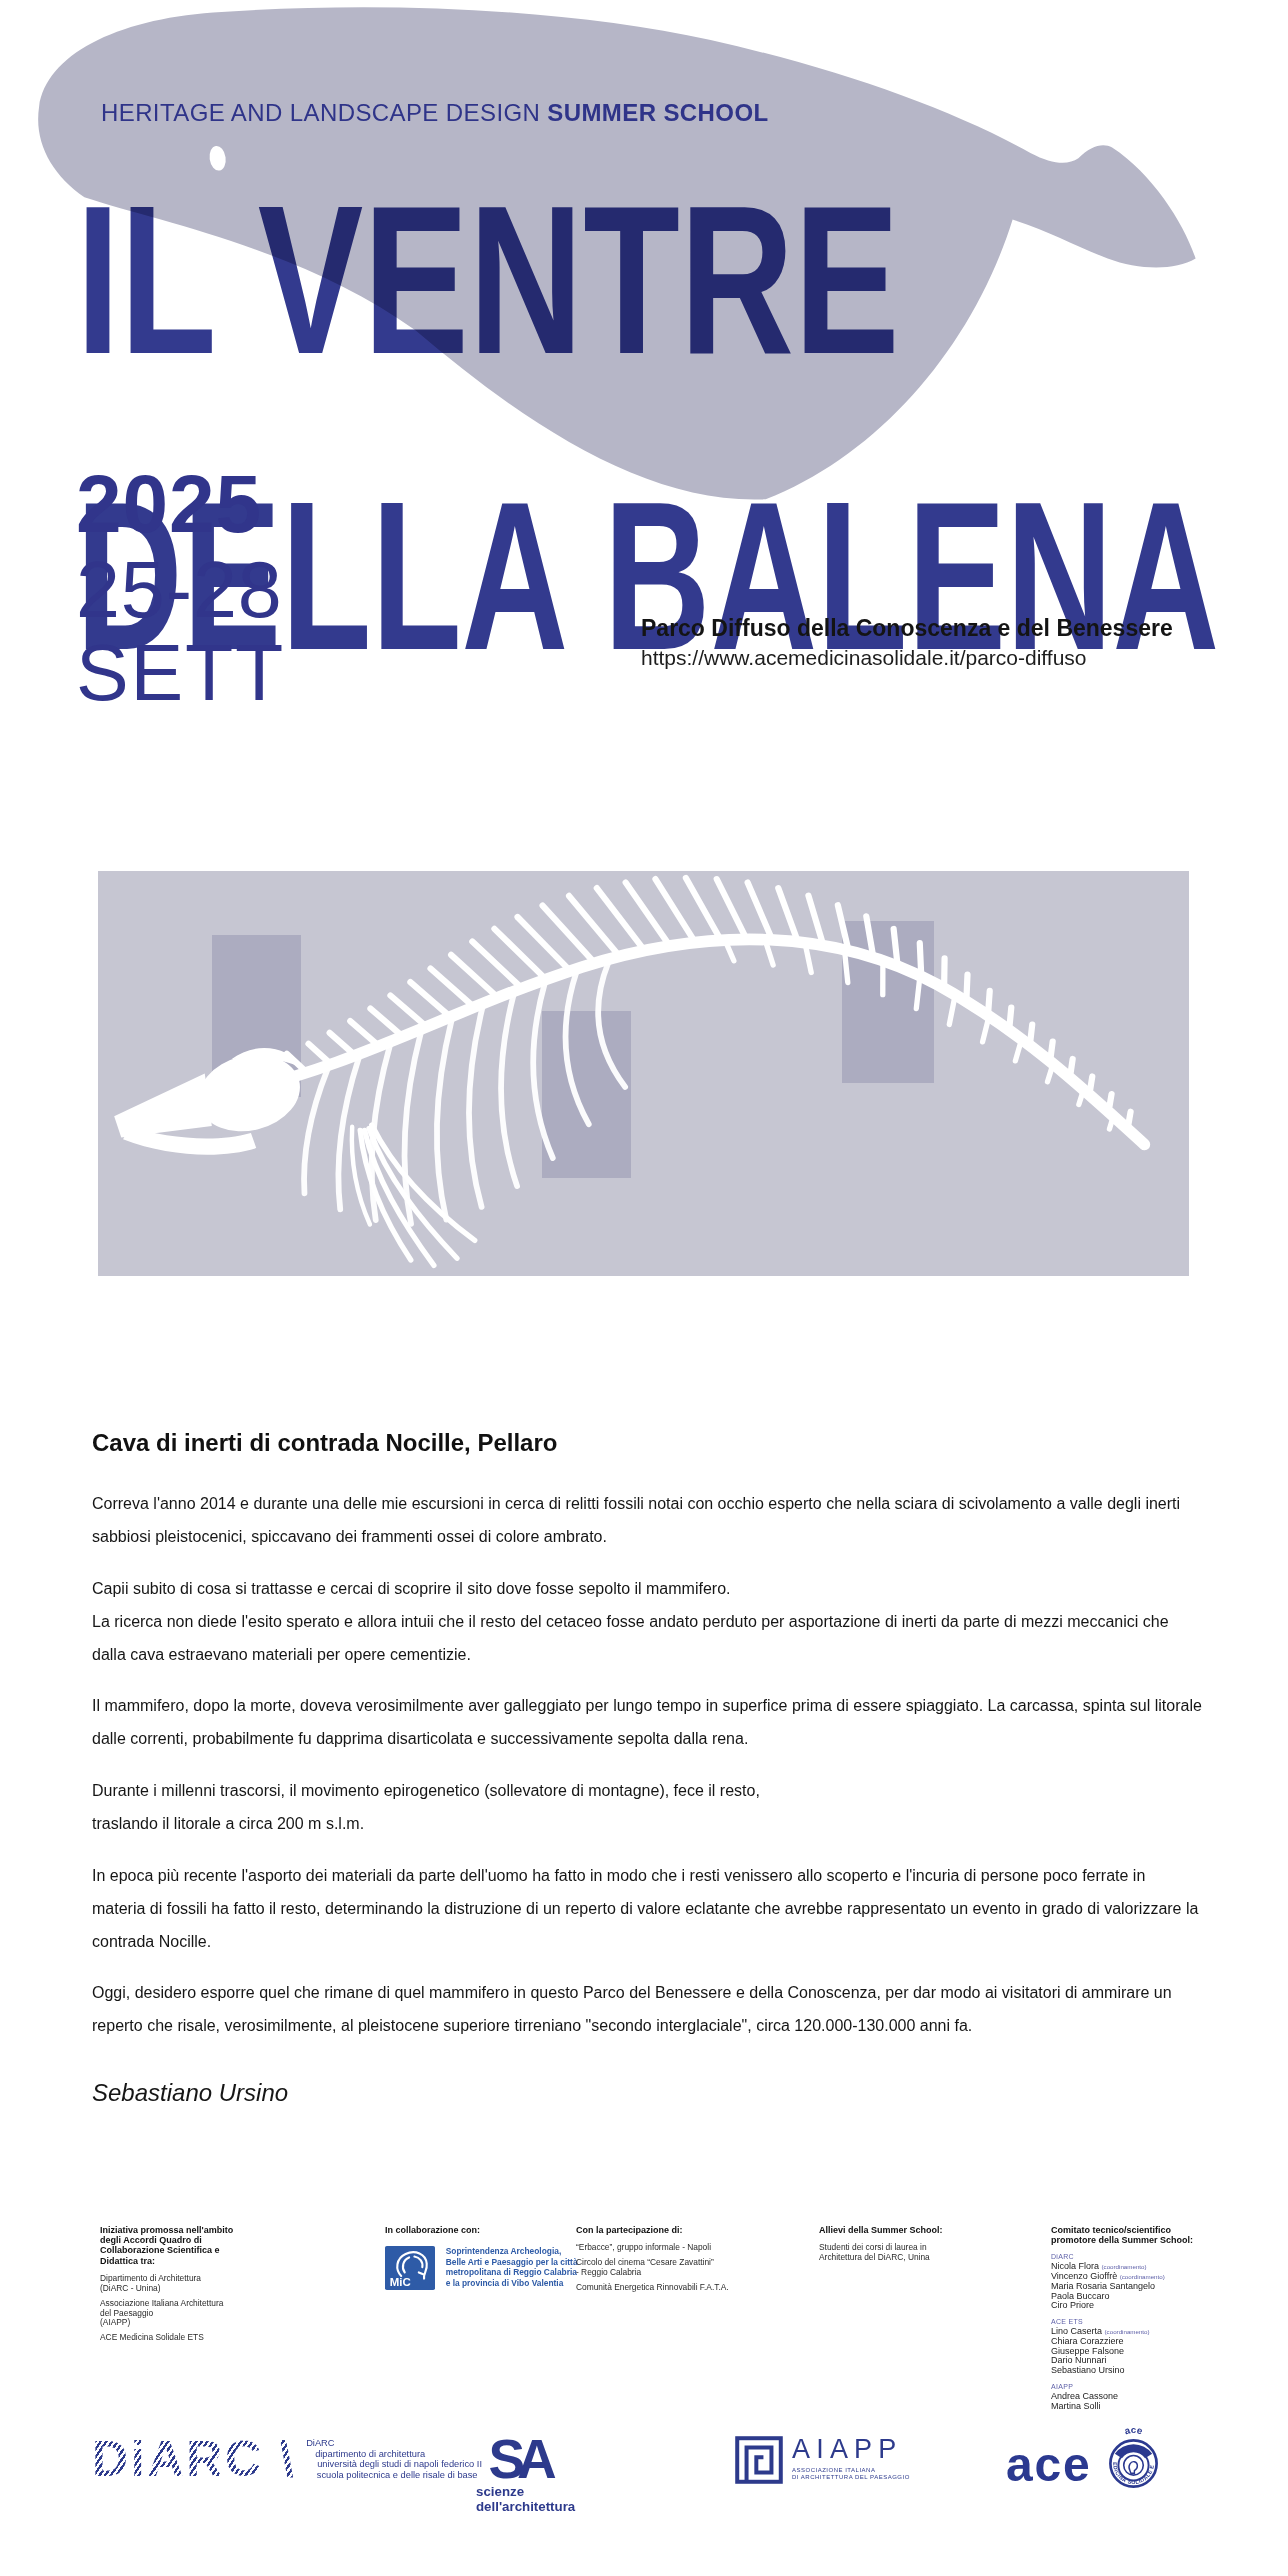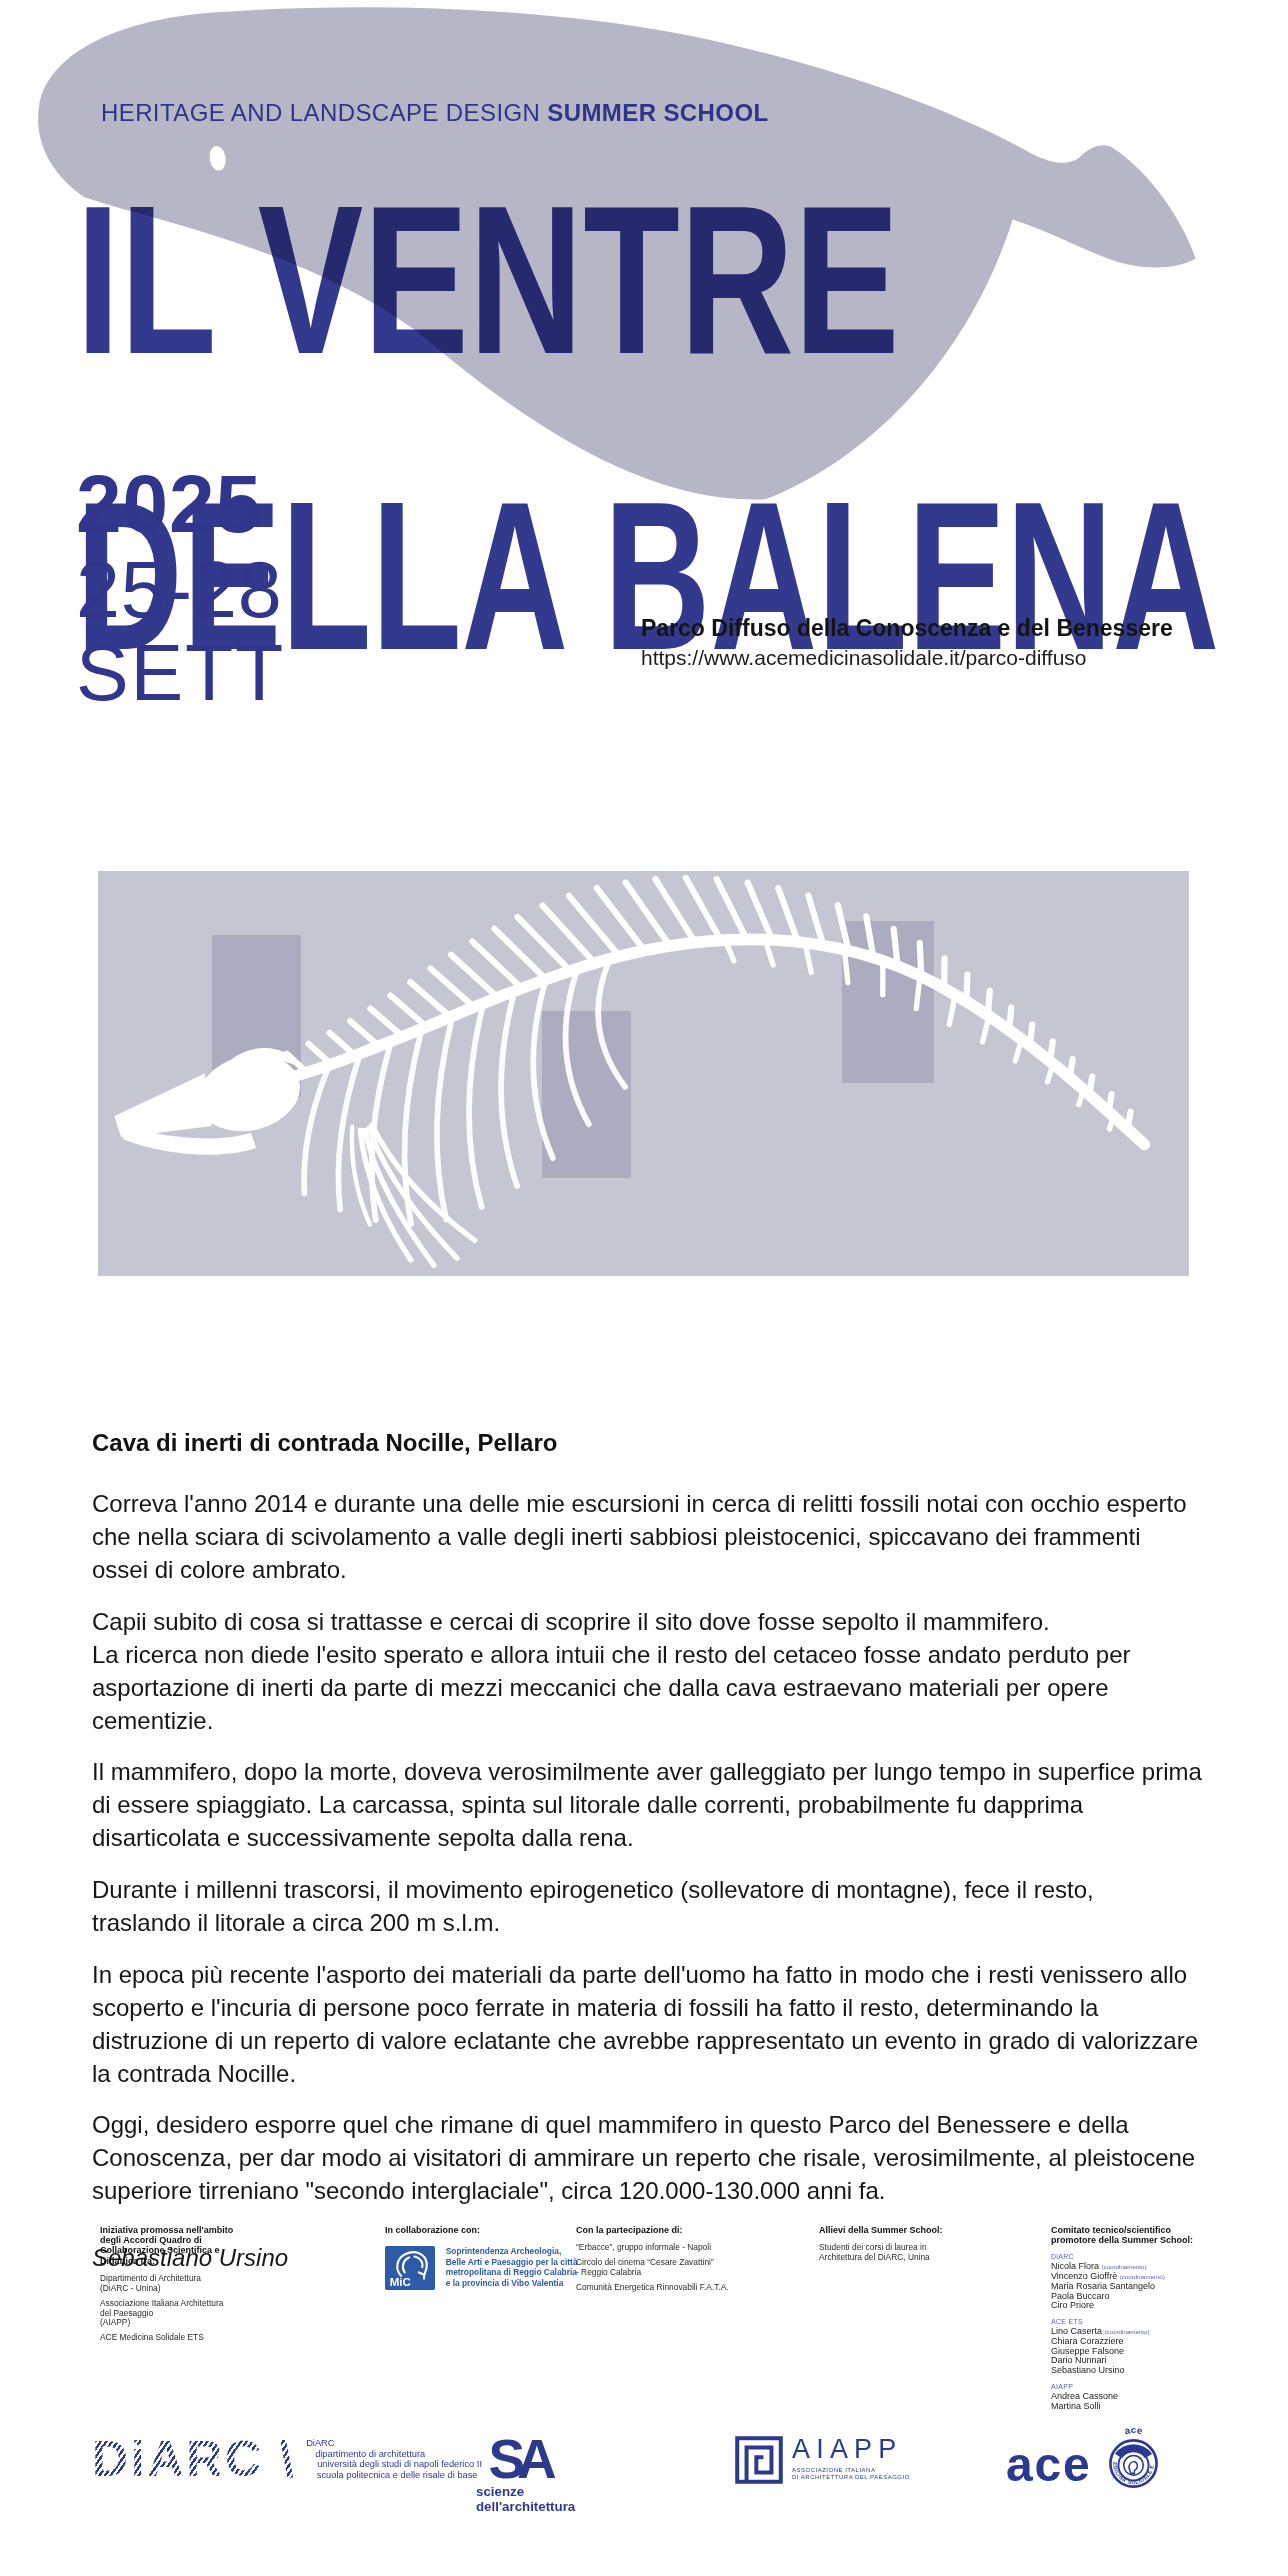--- a/index.html
+++ b/index.html
@@ -28,21 +28,21 @@
   .figure{left:98px;top:871px;width:1091px;height:405px;background:#c6c6d2;}
   .fig-rect{position:absolute;background:rgba(84,84,128,0.22);}
   .rect-a{left:114px;top:64px;width:89px;height:162px;}
   .rect-b{left:444px;top:140px;width:89px;height:167px;}
   .rect-c{left:744px;top:50px;width:92px;height:162px;}
   .figure svg{position:absolute;left:0;top:0;}
 
   
   .article{left:92px;top:1409px;width:1110px;color:#161616;margin-top:20px;}
   .article h2{font-size:24px;font-weight:700;margin:0 0 30px 0;color:#111;}
-  .article p{font-size:24px;line-height:33px;margin:0 0 18.7px 0;white-space:pre-line;}
+  .article p{font-size:16px;line-height:33px;margin:0 0 18.7px 0;white-space:pre-line;}
   .signature{font-size:24px;font-style:italic;margin-top:37px;}
 
   
   .credits{left:0;top:2225px;width:1288px;font-size:8.4px;color:#2a2a2a;}
   .credits .col{position:absolute;top:0;}
   .credits h3{font-size:9px;font-weight:700;color:#111;margin:0 0 8px 0;line-height:10.2px;white-space:pre-line;}
   .credit-item{margin:0 0 5.3px 0;line-height:9.8px;white-space:pre-line;}
   .col-1{left:100px;width:142px;}
   .col-2{left:354px;width:231px;margin-left:31px;}
   .col-3{left:576px;width:187px;}

